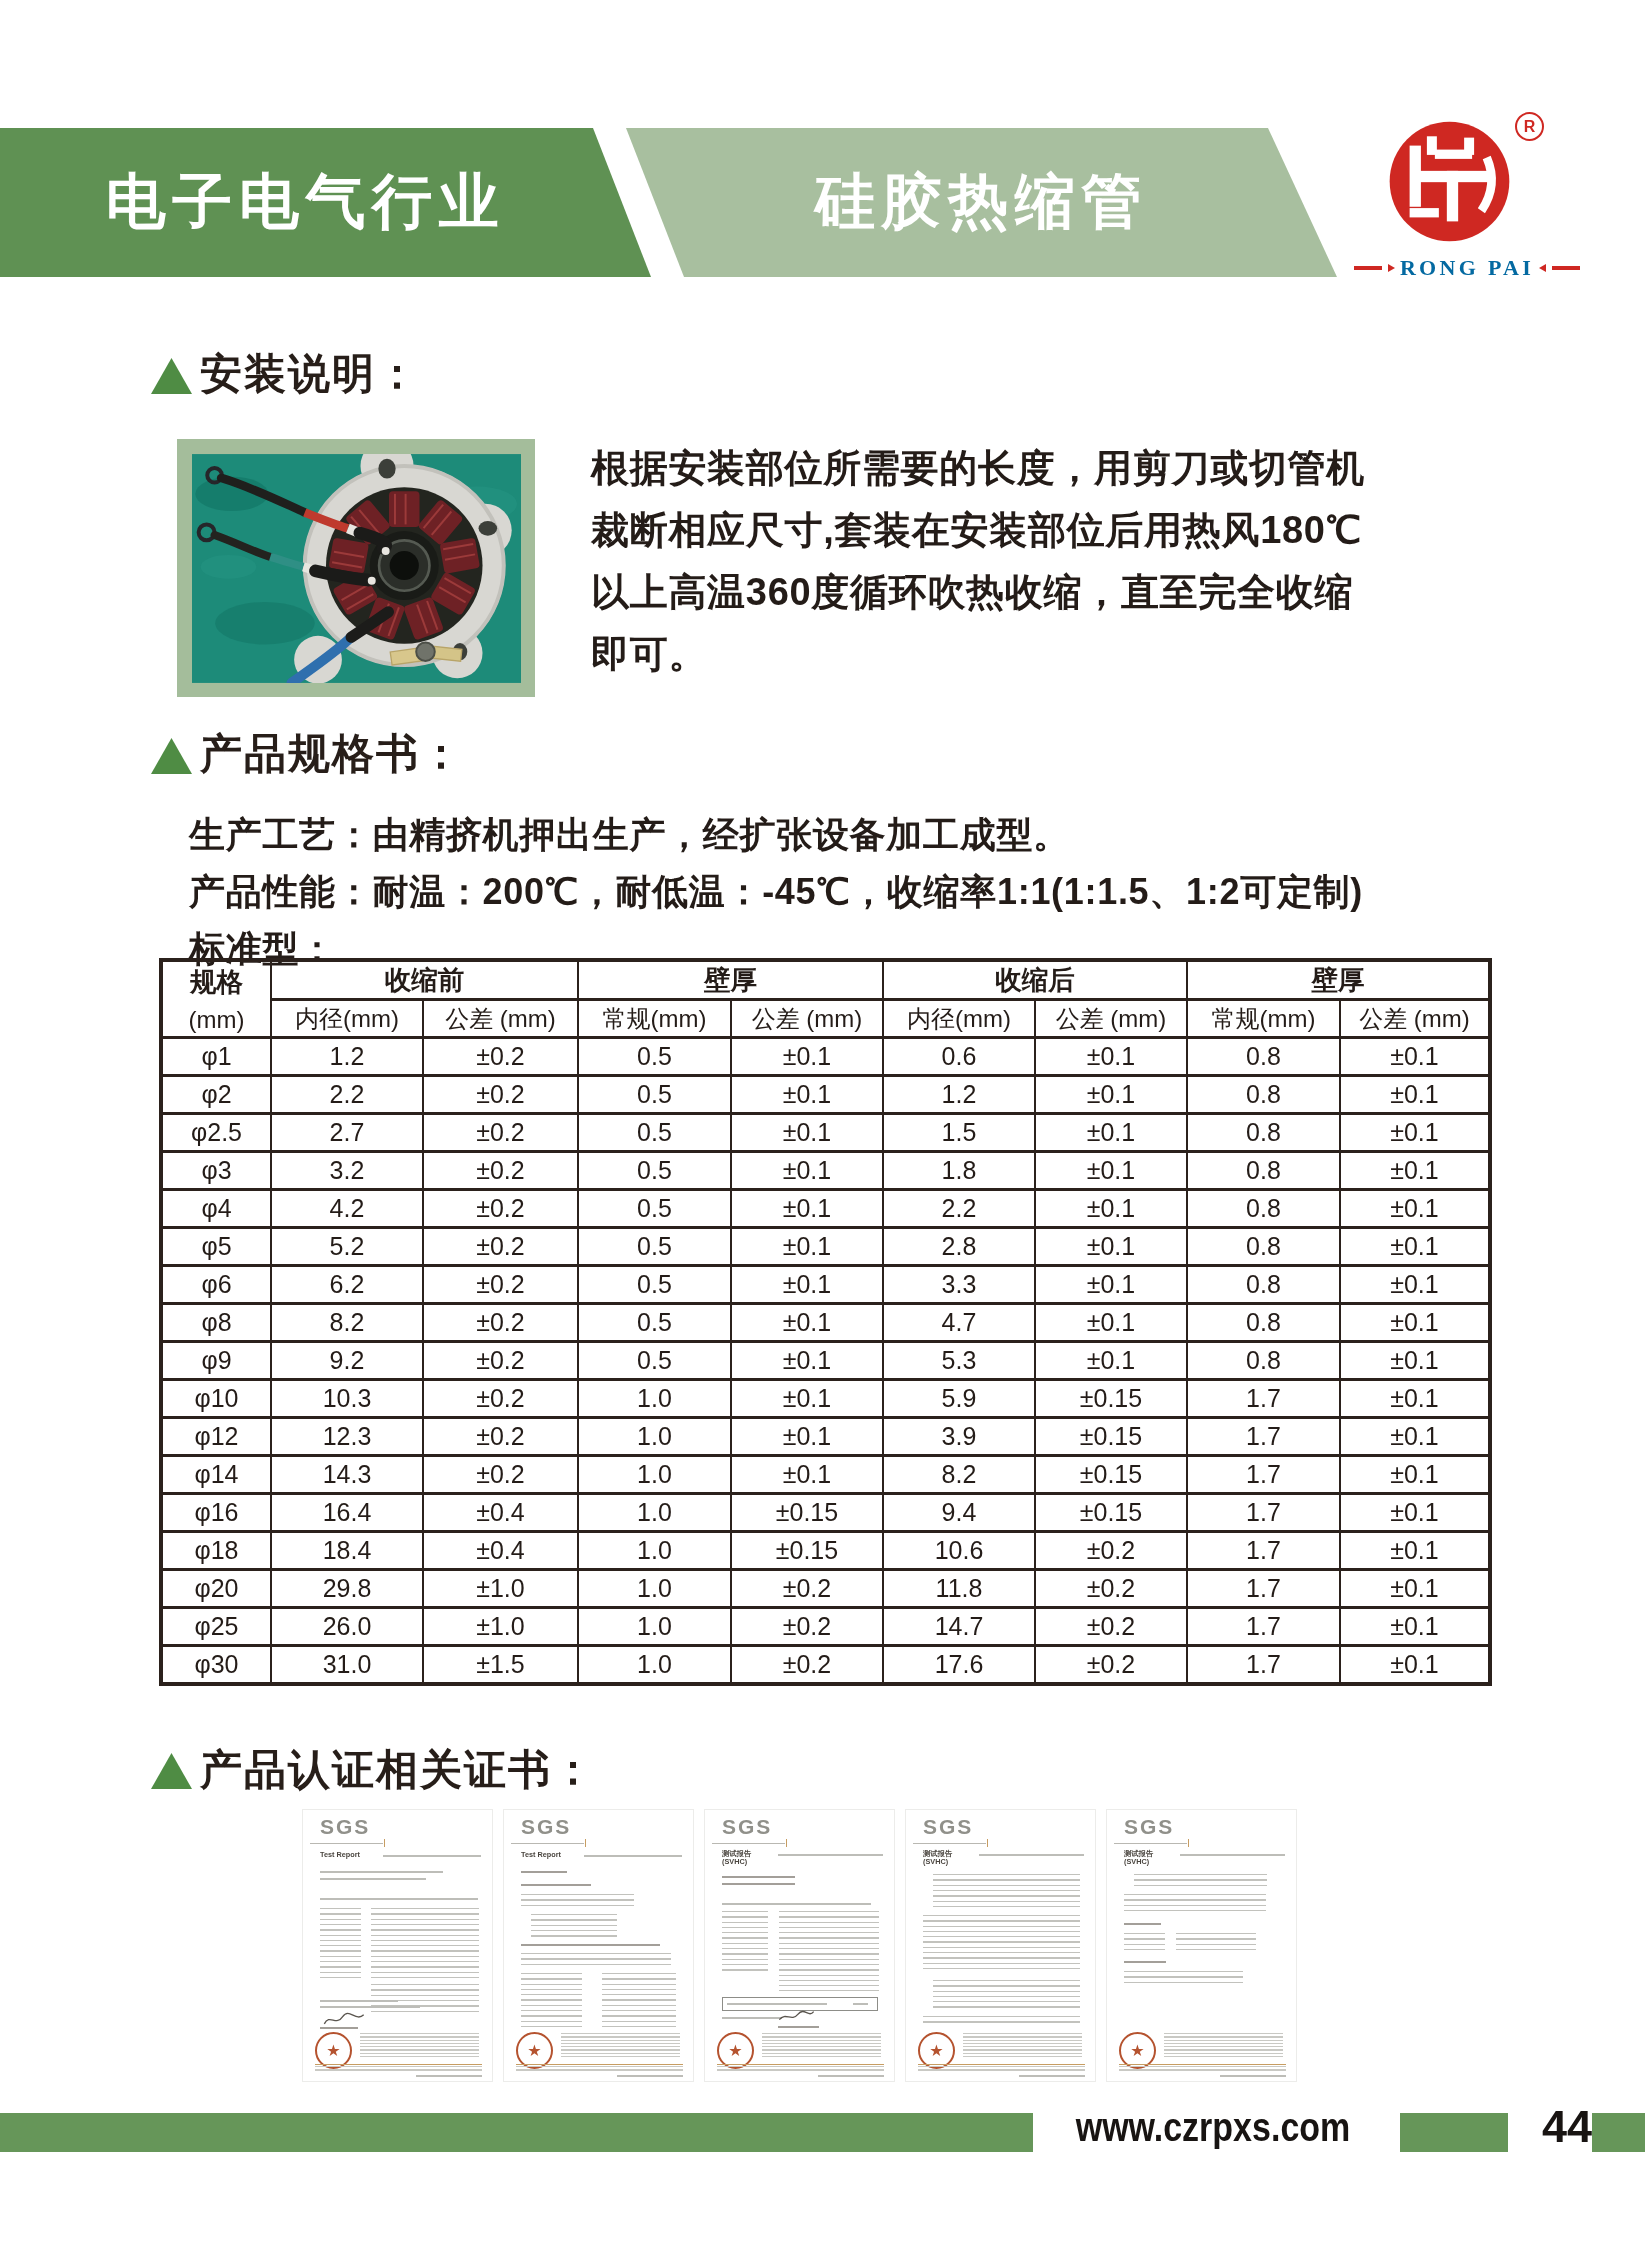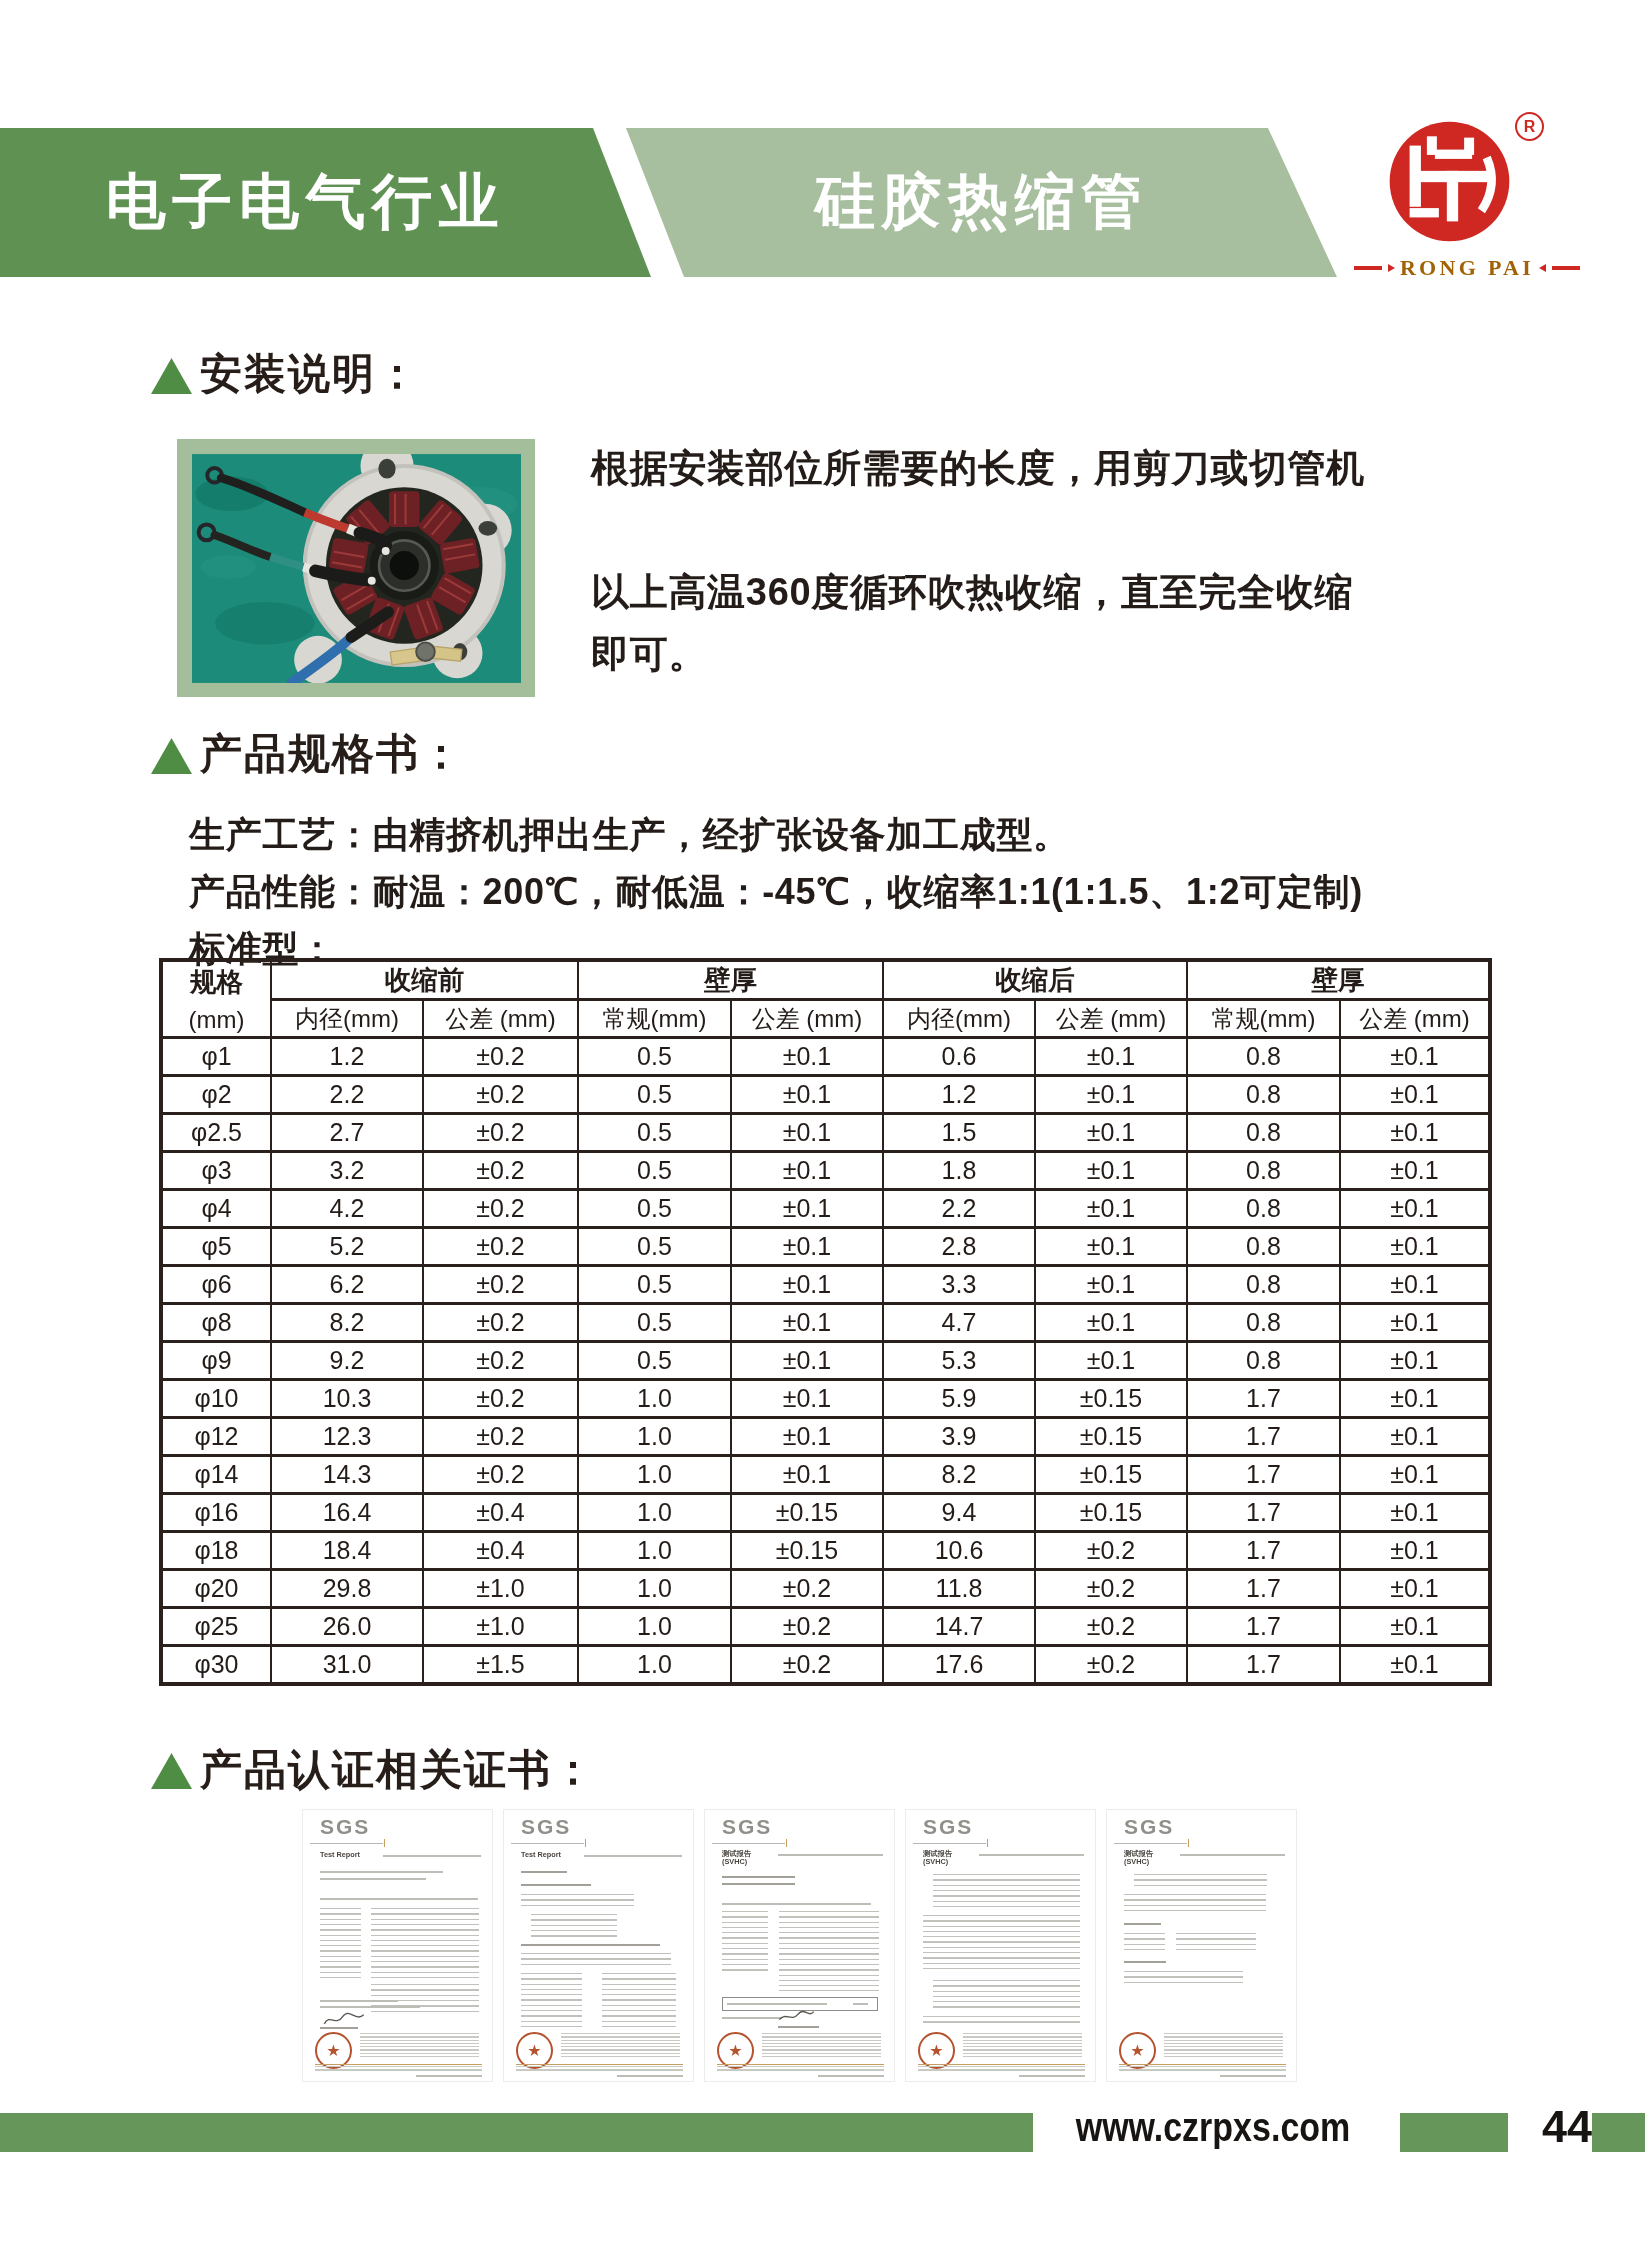--- a/index.html
+++ b/index.html
@@ -11,21 +11,21 @@
                clip-path:polygon(0 0,593px 0,651px 149px,0 149px);}
   .banner-light{left:626px;width:711px;background:#a8bf9f;
                clip-path:polygon(0 0,642px 0,711px 149px,58px 149px);}
   .banner-text{color:#fff;font-size:60px;font-weight:700;letter-spacing:6.6px;white-space:nowrap;}
   .banner-dark .banner-text{margin-right:40px;}
   
   .logo-svg{position:absolute;left:1389px;top:121px;width:121px;height:121px;}
   .reg{position:absolute;left:1515px;top:112px;width:25px;height:25px;border:2.7px solid #cf2822;border-radius:50%;
        color:#cf2822;font-size:16px;font-weight:700;display:flex;align-items:center;justify-content:center;}
   .brandrow{position:absolute;left:1354px;top:256px;width:226px;height:24px;display:flex;align-items:center;justify-content:center;gap:5.3px;}
-  .brand-name{color:#a16207;font-family:"Liberation Serif",serif;font-size:22px;font-weight:600;letter-spacing:3.3px;white-space:nowrap;}
+  .brand-name{color:#0369a1;font-family:"Liberation Serif",serif;font-size:22px;font-weight:600;letter-spacing:3.3px;white-space:nowrap;}
   .dash{width:29px;height:3.3px;background:#cf2822;}
   .arr{width:0;height:0;border-top:4.6px solid transparent;border-bottom:4.6px solid transparent;}
   .arr-r{border-left:7.3px solid #cf2822;}
   .arr-l{border-right:7.3px solid #cf2822;}
   
   .tri{position:absolute;width:41px;height:36px;background:#4f8c44;
        clip-path:polygon(50% 0,0 100%,100% 100%);}
   .h-title{position:absolute;font-size:42px;font-weight:600;letter-spacing:2px;color:#271e19;white-space:nowrap;}
   
   .photo-frame{position:absolute;left:177px;top:439px;width:358px;height:258px;background:#a4bd9b;box-sizing:border-box;padding:14.6px;}
@@ -215,20 +215,21 @@
           <rect x="300" y="295" width="46" height="20" fill="#d8c78c" stroke="#b8a468" stroke-width="2"></rect>
         </g>
       <g transform="rotate(6 384 301)">
           <rect x="362" y="292" width="44" height="18" fill="#d4c488" stroke="#b8a468" stroke-width="2"></rect>
         </g>
       <circle cx="352" cy="298" r="14" fill="#70736a" stroke="#4c4f47" stroke-width="3"></circle>
     </svg>
   </div>
 
   <div class="para-line" style="top:443px;">根据安装部位所需要的长度，用剪刀或切管机</div>
+  <div class="para-line" style="top:505px;">裁断相应尺寸,套装在安装部位后用热风180℃</div>
   <div class="para-line" style="top:567px;">以上高温360度循环吹热收缩，直至完全收缩</div>
   <div class="para-line" style="top:629px;">即可。</div>
 
   <div class="tri" style="left:151px;top:738px;"></div>
   <div class="h-title" style="left:200px;top:726px;">产品规格书：</div>
 
   <div class="spec-line" style="top:811px;">生产工艺：由精挤机押出生产，经扩张设备加工成型。</div>
   <div class="spec-line" style="top:868px;">产品性能：耐温：200℃，耐低温：-45℃，收缩率1:1(1:1.5、1:2可定制)</div>
   <div class="spec-line" style="top:925px;">标准型：</div>
 

